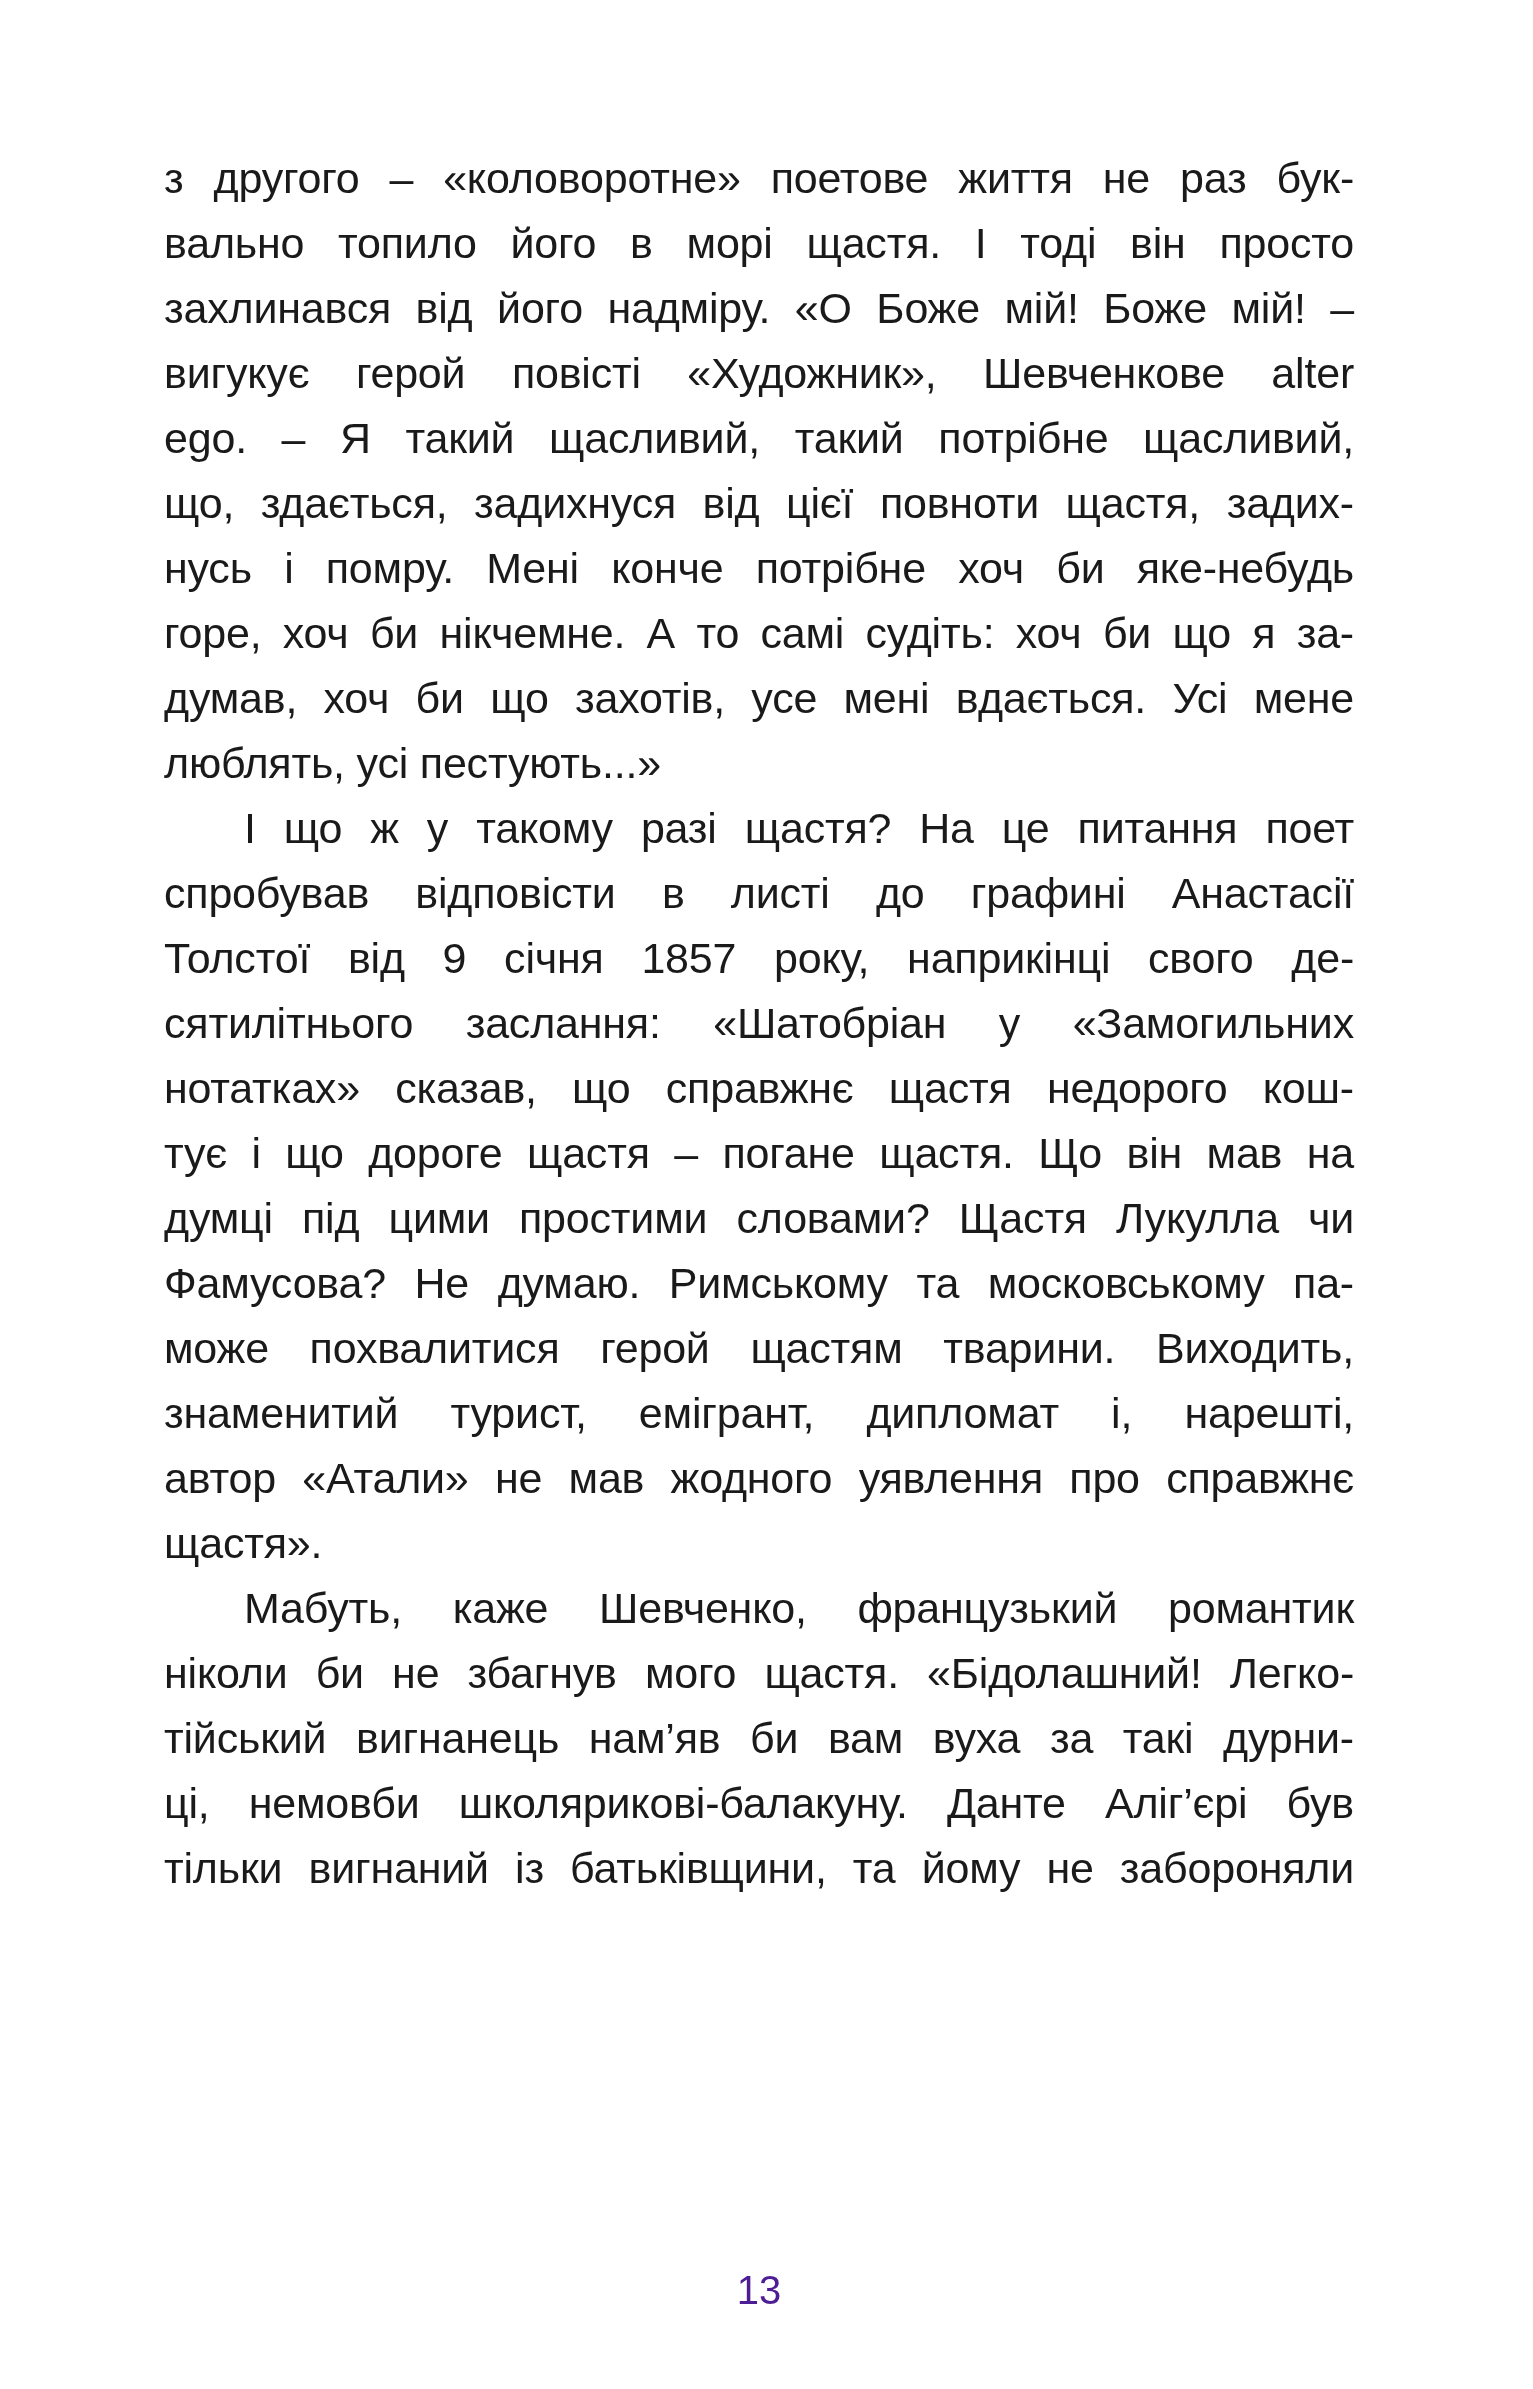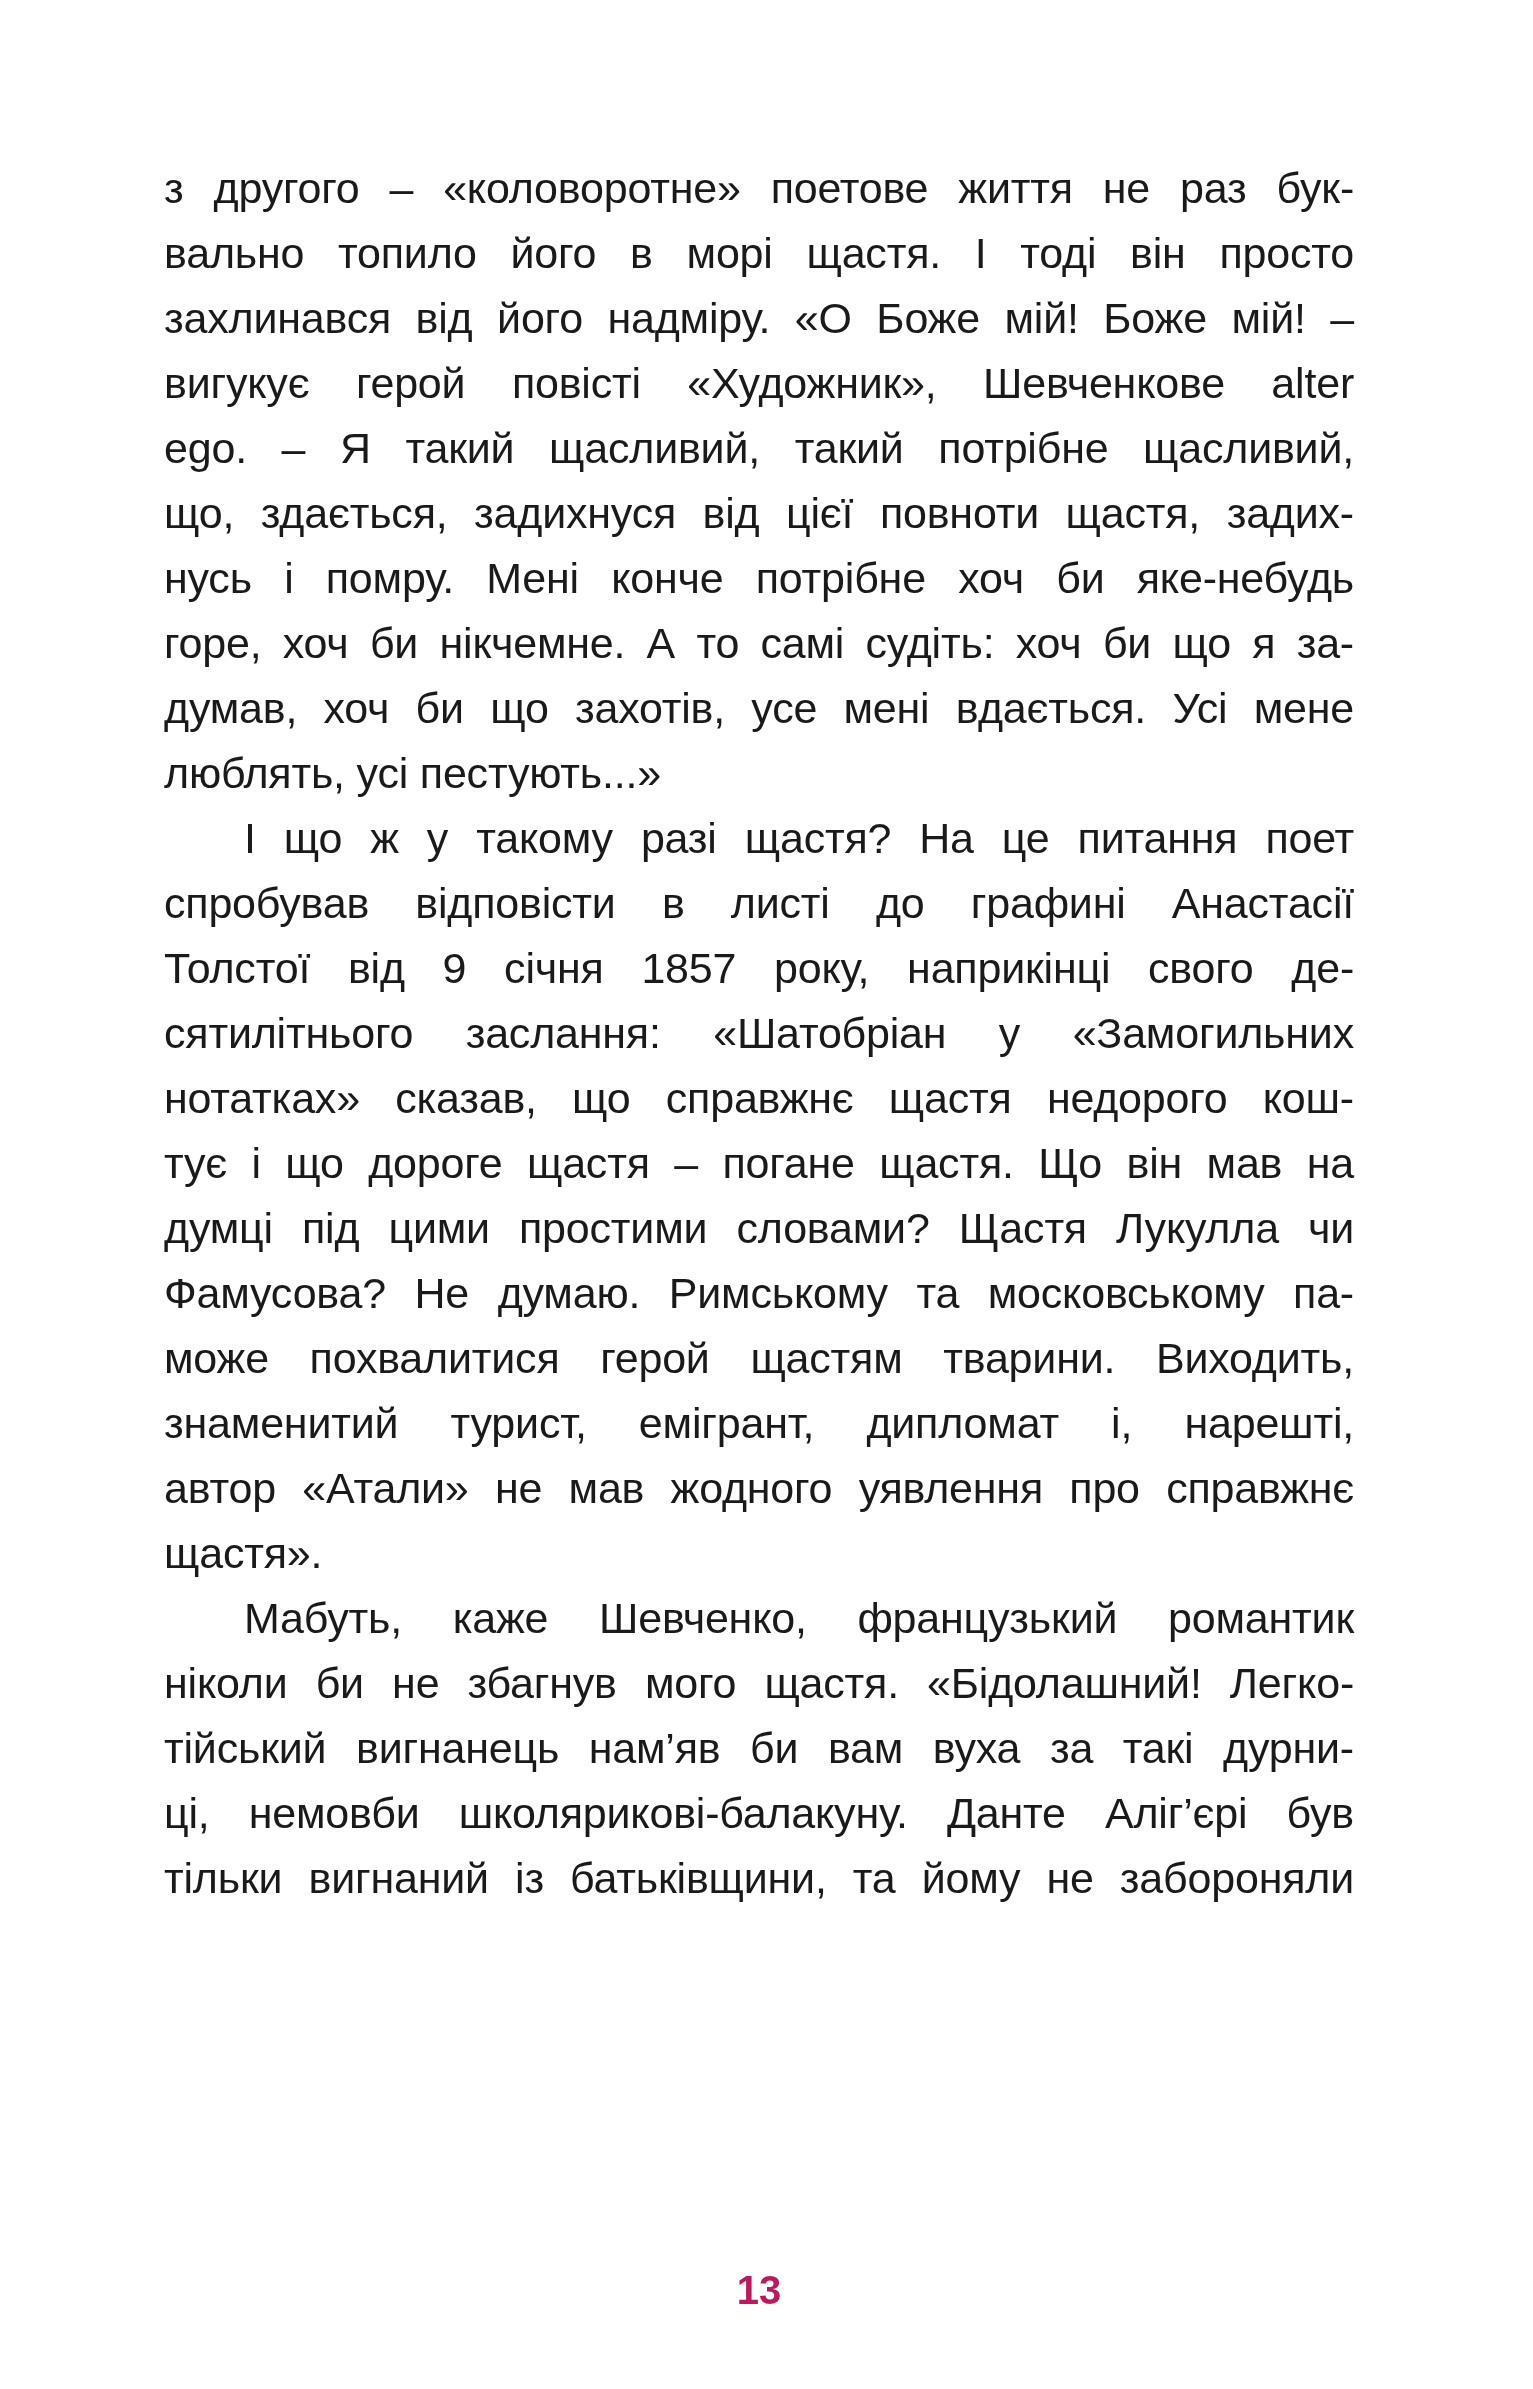--- a/index.html
+++ b/index.html
@@ -16,21 +16,21 @@
     -webkit-font-smoothing: antialiased;
   }
   .page {
     position: absolute;
     inset: 0;
     background: #ffffff;
   }
   .page-text {
     position: absolute;
     left: 164px;
-    top: 156px;
+    top: 146px;
     width: 1190px;
   }
   .line {
     font-size: 43px;
     line-height: 65px;
     letter-spacing: -0.2px;
     white-space: normal;
     text-align: justify;
     text-align-last: justify;
   }
@@ -42,22 +42,21 @@
     text-indent: 80px;
   }
   .page-number {
     position: absolute;
     left: 164px;
     top: 2266px;
     width: 1190px;
     text-align: center;
     font-size: 40px;
     line-height: 48px;
-    color: #be185d;
-    font-weight: bold;
+    color: #4c1d95;
   }
 </style>
 </head>
 <body>
 
 <div class="page">
 
   <div class="page-text">
     <div class="line">з другого – «коловоротне» поетове життя не раз бук-</div>
     <div class="line">вально топило його в морі щастя. І тоді він просто</div>

